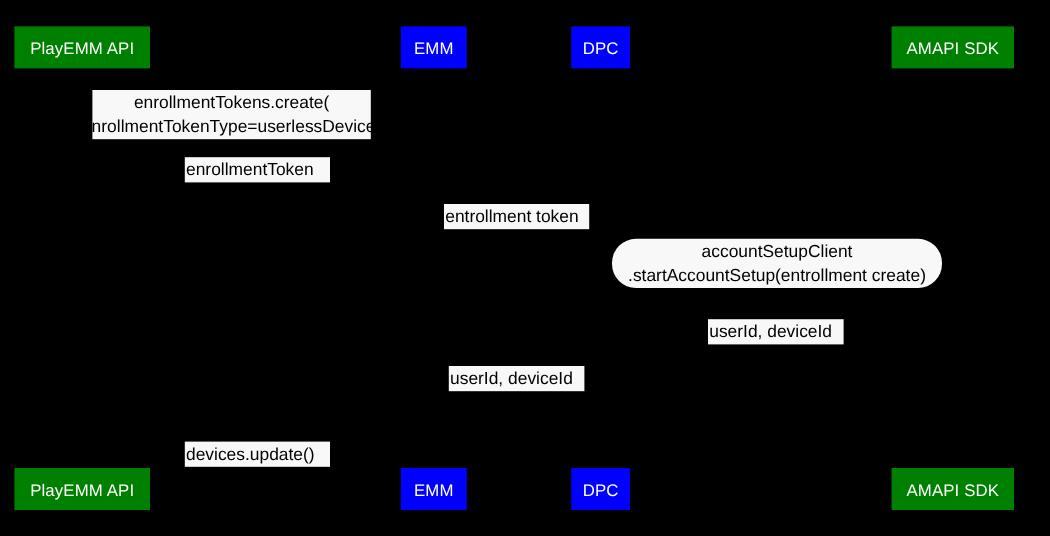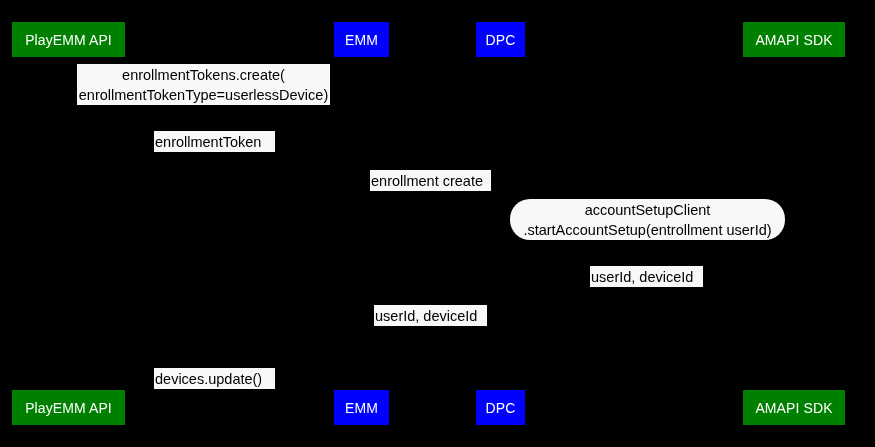--- a/index.html
+++ b/index.html
@@ -108,36 +108,36 @@
   <div class="participant blue" style="left:334px; top:390px; width:55px; height:35px;">
     <span>EMM</span>
   </div>
   <div class="participant blue" style="left:476px; top:390px; width:49px; height:35px;">
     <span>DPC</span>
   </div>
   <div class="participant green" style="left:743px; top:390px; width:102px; height:35px;">
     <span>AMAPI SDK</span>
   </div>
 
-  <div class="msg-label two-line" style="left:77px; top:64px; width:253px; height:41px;">
+  <div class="msg-label two-line" style="left:77px; top:75px; width:232px; height:41px;">
     <span class="line">enrollmentTokens.create(</span>
     <span class="line">enrollmentTokenType=userlessDevice)</span>
   </div>
 
   <div class="msg-label one-line" style="left:154px; top:131px; width:121px; height:21px;">
     <span class="line">enrollmentToken</span>
   </div>
 
   <div class="msg-label one-line" style="left:370px; top:170px; width:121px; height:21px;">
-    <span class="line">enrollment create</span>
+    <span class="line">entrollment token</span>
   </div>
 
   <div class="msg-label two-line" style="left:510px; top:199px; width:275px; height:41px;border-radius:20px;">
     <span class="line">accountSetupClient</span>
-    <span class="line">.startAccountSetup(entrollment userId)</span>
+    <span class="line">.startAccountSetup(entrollment create)</span>
   </div>
 
   <div class="msg-label one-line" style="left:590px; top:266px; width:113px; height:21px;">
     <span class="line">userId, deviceId</span>
   </div>
 
   <div class="msg-label one-line" style="left:374px; top:305px; width:113px; height:21px;">
     <span class="line">userId, deviceId</span>
   </div>
 

